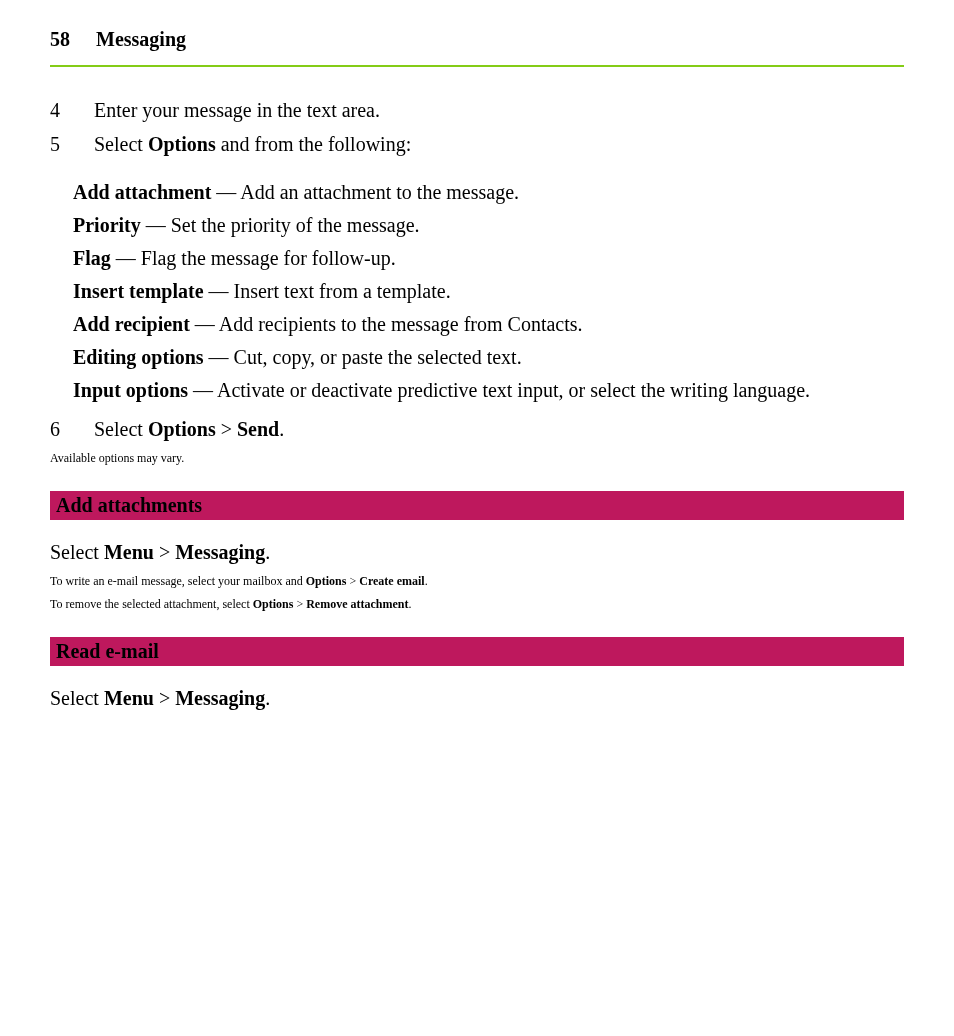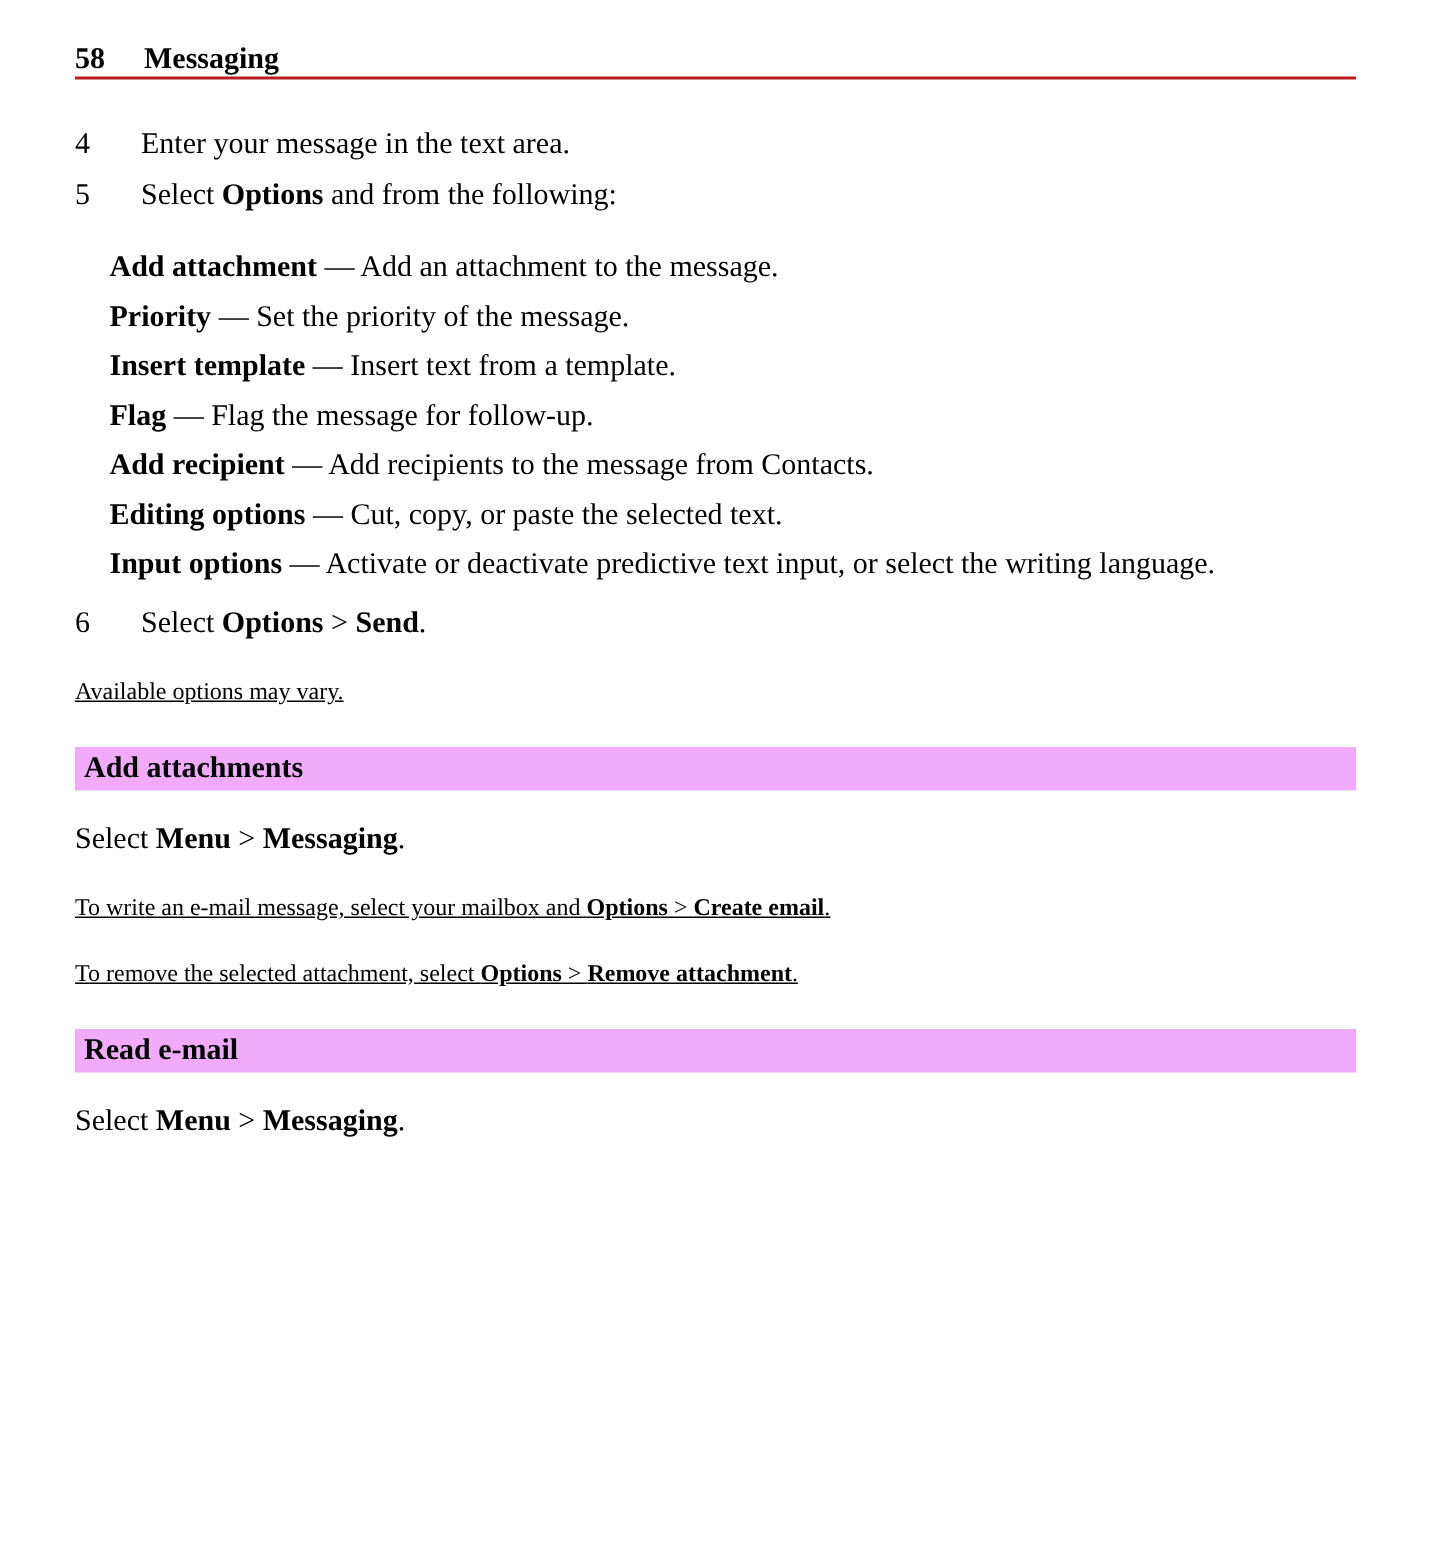--- a/index.html
+++ b/index.html
@@ -8,22 +8,22 @@
       background: #fff;
       width: 954px;
       height: 1036px;
       overflow: hidden;
       color: #000;
     }
     .page {
       padding: 28px 50px 40px 50px;
     }
     .header {
-      border-bottom: 2px solid #b91c1c;
-      padding-bottom: 0;
+      border-bottom: 2px solid #84cc16;
+      padding-bottom: 14px;
       margin-bottom: 28px;
     }
     .header-text {
       font-weight: bold;
       font-size: 20px;
     }
     .page-num { margin-right: 26px; }
     .step-row {
       display: flex;
       margin-bottom: 4px;
@@ -40,27 +40,26 @@
     }
     .opt-item {
       margin-left: 23px;
       font-size: 20px;
       line-height: 1.55;
       margin-bottom: 2px;
     }
     .opt-term { font-weight: bold; }
     .b { font-weight: bold; }
     .para {
-      font-size: 16px;
+      font-size: 12px;
       line-height: 1.5;
-      margin-top: 20px;
-      text-decoration: underline;
+      margin-top: 5px;
     }
     .section-head {
-      background: #f0abfc;
+      background: #be185d;
       font-weight: bold;
       font-size: 20px;
       padding: 3px 6px 3px 6px;
       margin-top: 24px;
     }
     .para-first {
       font-size: 20px;
       line-height: 1.5;
       margin-top: 17px;
     }
@@ -97,22 +96,22 @@
   <div class="step-row">
     <div class="step-num">5</div>
     <div class="step-body">
       <span>Select </span><span class="b">Options</span><span> and from the following:</span>
     </div>
   </div>
 
   <div class="opt-list">
     <div class="opt-item"><span class="opt-term">Add attachment</span><span>  — Add an attachment to the message.</span></div>
     <div class="opt-item"><span class="opt-term">Priority</span><span>  — Set the priority of the message.</span></div>
+    <div class="opt-item"><span class="opt-term">Flag</span><span>  — Flag the message for follow-up.</span></div>
     <div class="opt-item"><span class="opt-term">Insert template</span><span>  — Insert text from a template.</span></div>
-    <div class="opt-item"><span class="opt-term">Flag</span><span>  — Flag the message for follow-up.</span></div>
     <div class="opt-item"><span class="opt-term">Add recipient</span><span>  — Add recipients to the message from Contacts.</span></div>
     <div class="opt-item"><span class="opt-term">Editing options</span><span>  — Cut, copy, or paste the selected text.</span></div>
     <div class="opt-item"><span class="opt-term">Input options</span><span>  — Activate or deactivate predictive text input, or select the writing language.</span></div>
   </div>
 
   <div class="step-row">
     <div class="step-num">6</div>
     <div class="step-body">
       <span>Select </span><span class="b">Options</span><span> &gt; </span><span class="b">Send</span><span>.</span>
     </div>

